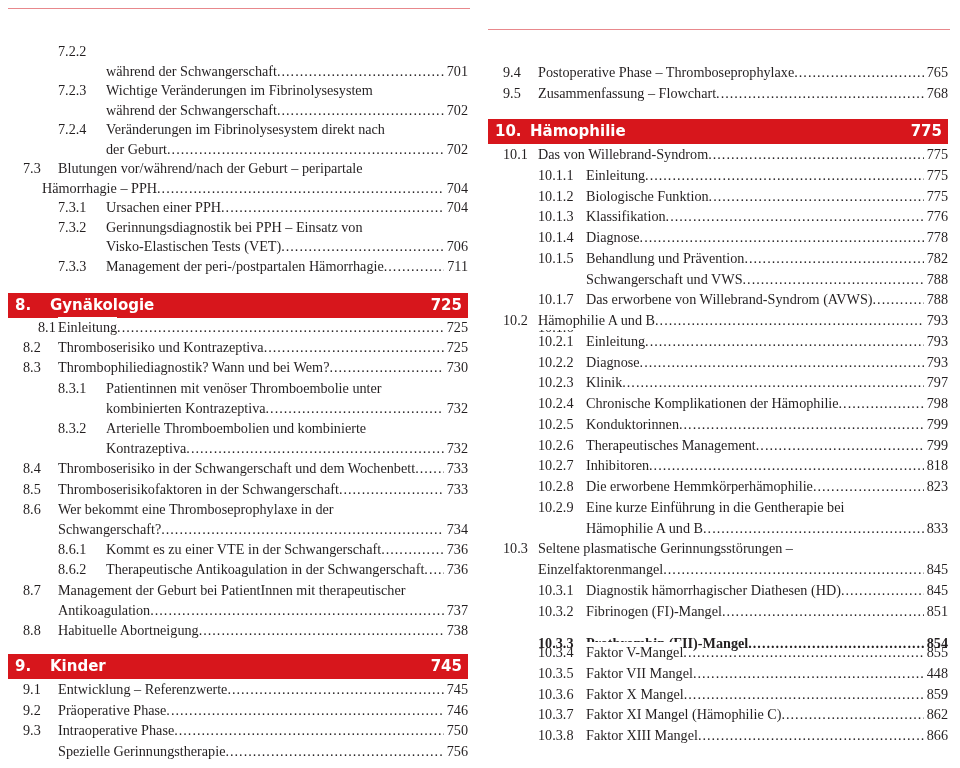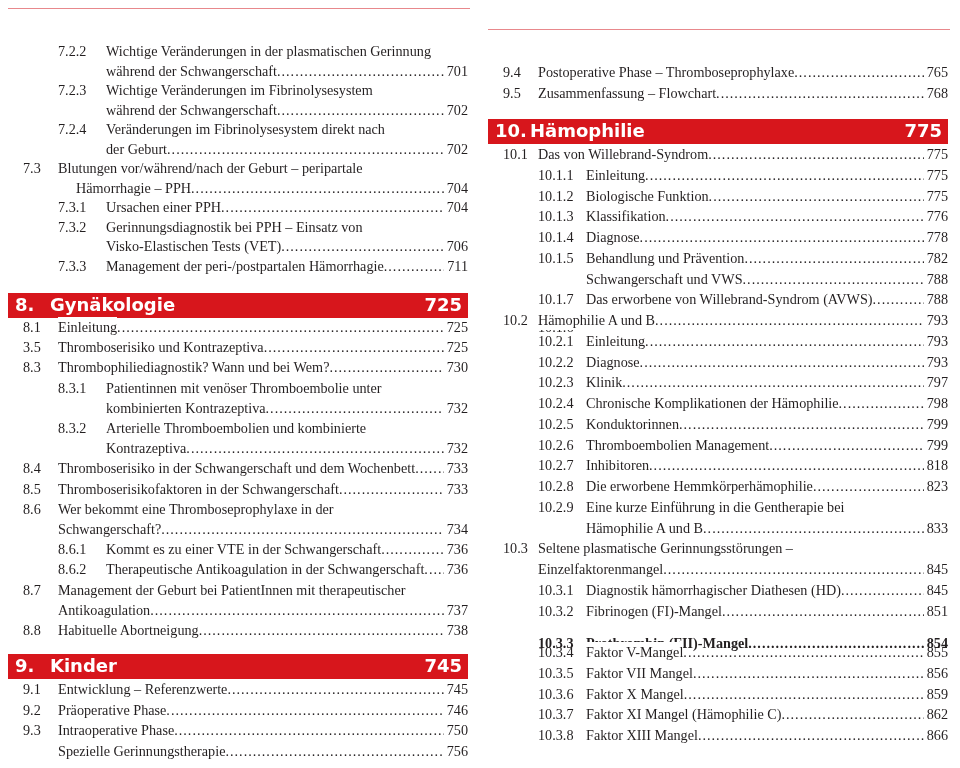--- a/index.html
+++ b/index.html
@@ -8,38 +8,35 @@
   .rule { position:absolute; height:1px; background:#e8888c; }
   .col { position:absolute; width:460px; }
   .row { position:absolute; left:0; width:460px; height:20px; font-size:14.2px; line-height:20px; white-space:nowrap; }
   .num { position:absolute; top:0; }
   .txt { position:absolute; top:0; right:0; display:flex; }
   .txt .t { flex:0 0 auto; background:#fff; }
   .txt .dots { flex:1 1 auto; overflow:hidden; white-space:nowrap; letter-spacing:1px; color:#231f20; }
   .txt .dots::before { content:"..................................................................................................................................................................................................................."; }
   .txt .p { flex:0 0 auto; padding-left:3px; }
   .chap { position:absolute; left:0; width:460px; height:24px; background:#d7161c; color:#fff;
-          font-family:"DejaVu Sans", "Liberation Sans", sans-serif; font-weight:bold; font-size:18px; line-height:24px; }
+          font-family:"DejaVu Sans", "Liberation Sans", sans-serif; font-weight:bold; font-size:15px; line-height:24px; }
   .chap .cn { position:absolute; left:7px; }
   .chap .ct { position:absolute; }
   .chap .cp { position:absolute; right:6px; }
   .chap-line { position:absolute; left:0; width:460px; height:1px; background:#d7161c; }
 </style>
 </head>
 <body>
 
 <div class="rule" style="left:8px; top:8px; width:462px;"></div>
 <div class="rule" style="left:488px; top:29px; width:462px;"></div>
 
 <div class="col" id="col-left" style="left:8px; top:0; height:768px;">
     <div class="row" style="top: 41px;">
       <span class="num" style="left: 50px;">7.2.2</span>
-      <span class="txt nodots" style="left: 98px;">
-        <span class="t">Wichtige Veränderungen in der plasmatischen Gerinnung</span>
-      </span>
     </div>
     <div class="row" style="top: 60.5px;">
       <span class="txt" style="left: 98px;">
         <span class="t">während der Schwangerschaft</span>
         <span class="dots"></span>
         <span class="p">701</span>
       </span>
     </div>
     <div class="row" style="top: 80px;">
       <span class="num" style="left: 50px;">7.2.3</span>
@@ -67,21 +64,21 @@
         <span class="p">702</span>
       </span>
     </div>
     <div class="row" style="top: 158px;">
       <span class="num" style="left: 15px;">7.3</span>
       <span class="txt nodots" style="left: 50px;">
         <span class="t">Blutungen vor/während/nach der Geburt – peripartale</span>
       </span>
     </div>
     <div class="row" style="top: 177.5px;">
-      <span class="txt" style="left: 68px; text-align: center;">
+      <span class="txt" style="left: 34px; text-align: center;">
         <span class="t">Hämorrhagie – PPH</span>
         <span class="dots"></span>
         <span class="p">704</span>
       </span>
     </div>
     <div class="row" style="top: 197px;">
       <span class="num" style="left: 50px;">7.3.1</span>
       <span class="txt" style="left: 98px;">
         <span class="t">Ursachen einer PPH</span>
         <span class="dots"></span>
@@ -109,29 +106,29 @@
         <span class="p">711</span>
       </span>
     </div>
     <div class="chap" style="top: 293px;">
       <span class="cn">8.</span>
       <span class="ct" style="left: 42px;">Gynäkologie</span>
       <span class="cp">725</span>
     </div>
     <div class="chap-line" style="top: 317px;"></div>
     <div class="row" style="top: 317px;">
-      <span class="num" style="left: 15px; text-align: right;">8.1</span>
+      <span class="num" style="left: 30px; text-align: right;">8.1</span>
       <span class="txt" style="left: 50px;">
         <span class="t">Einleitung</span>
         <span class="dots"></span>
         <span class="p">725</span>
       </span>
     </div>
     <div class="row" style="top: 337.2px;">
-      <span class="num" style="left: 15px;">3.5</span>
+      <span class="num" style="left: 15px;">8.2</span>
       <span class="txt" style="left: 50px;">
         <span class="t">Thromboserisiko und Kontrazeptiva</span>
         <span class="dots"></span>
         <span class="p">725</span>
       </span>
     </div>
     <div class="row" style="top: 357.4px;">
       <span class="num" style="left: 15px;">8.3</span>
       <span class="txt" style="left: 50px;">
         <span class="t">Thrombophiliediagnostik? Wann und bei Wem?</span>
@@ -400,21 +397,21 @@
       <span class="num" style="left: 50px;">10.2.5</span>
       <span class="txt" style="left: 98px;">
         <span class="t">Konduktorinnen</span>
         <span class="dots"></span>
         <span class="p">799</span>
       </span>
     </div>
     <div class="row" style="top: 434.5px;">
       <span class="num" style="left: 50px;">10.2.6</span>
       <span class="txt" style="left: 98px;">
-        <span class="t">Thromboembolien Management</span>
+        <span class="t">Therapeutisches Management</span>
         <span class="dots"></span>
         <span class="p">799</span>
       </span>
     </div>
     <div class="row" style="top: 455.25px;">
       <span class="num" style="left: 50px;">10.2.7</span>
       <span class="txt" style="left: 98px;">
         <span class="t">Inhibitoren</span>
         <span class="dots"></span>
         <span class="p">818</span>
@@ -484,21 +481,21 @@
         <span class="t">Faktor V-Mangel</span>
         <span class="dots"></span>
         <span class="p">855</span>
       </span>
     </div>
     <div class="row" style="top: 662.75px;">
       <span class="num" style="left: 50px;">10.3.5</span>
       <span class="txt" style="left: 98px;">
         <span class="t">Faktor VII Mangel</span>
         <span class="dots"></span>
-        <span class="p">856</span>
+        <span class="p">448</span>
       </span>
     </div>
     <div class="row" style="top: 683.5px;">
       <span class="num" style="left: 50px;">10.3.6</span>
       <span class="txt" style="left: 98px;">
         <span class="t">Faktor X Mangel</span>
         <span class="dots"></span>
         <span class="p">859</span>
       </span>
     </div>

